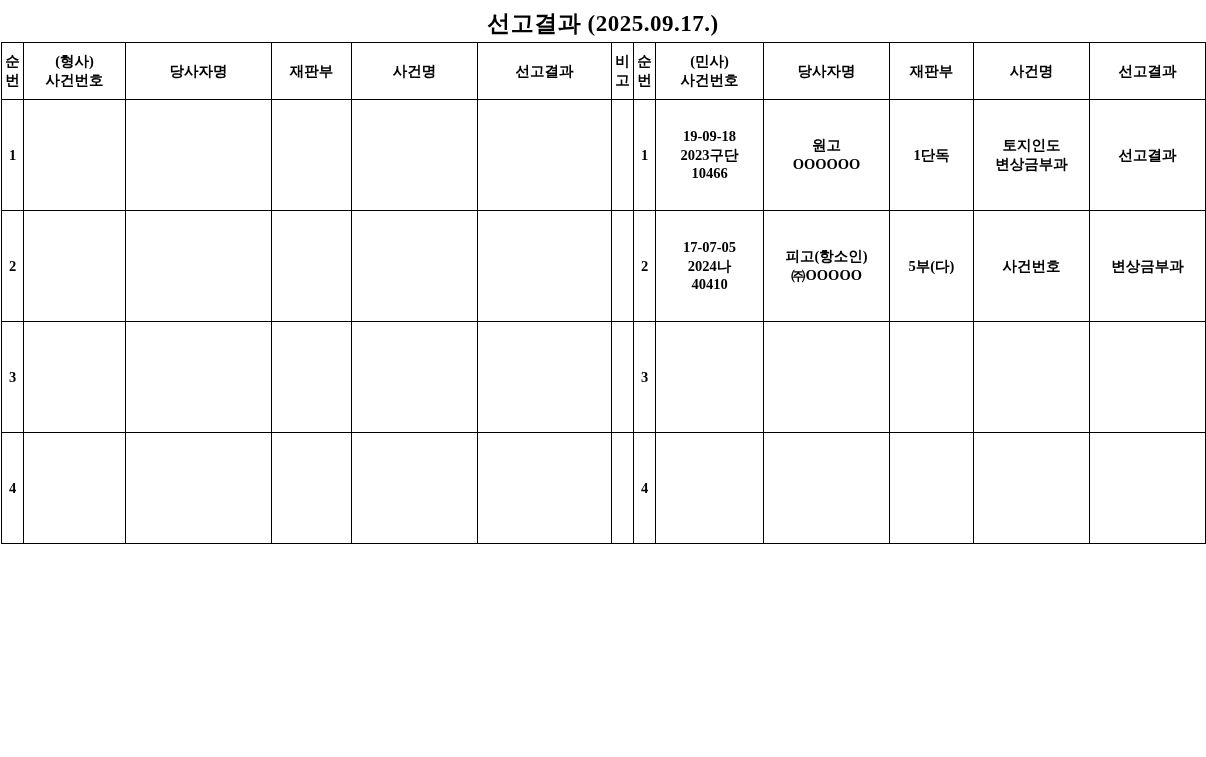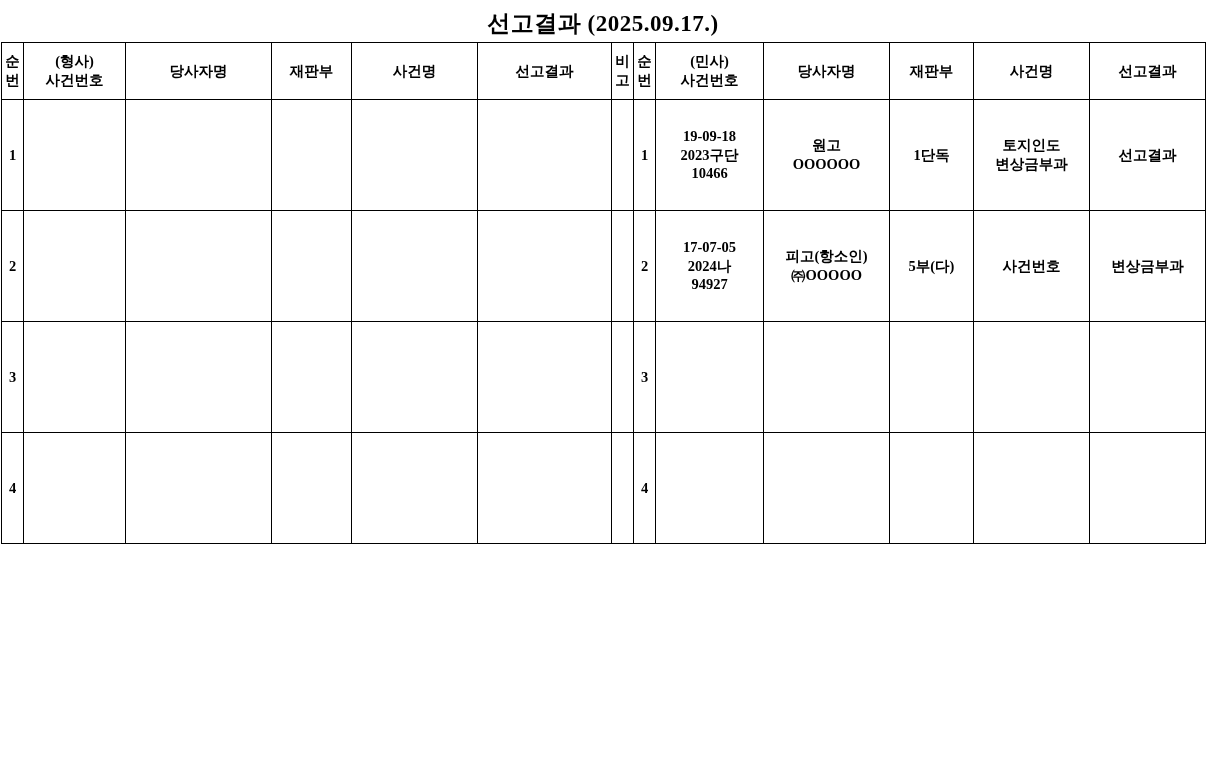--- a/index.html
+++ b/index.html
@@ -194,21 +194,21 @@
         <td></td>
         <td></td>
         <td></td>
         <td></td>
 
         <td class="num-cell seq-bottom">2</td>
         <td>
           <div class="cell-lines">
             <span>17-07-05</span>
             <span>2024나</span>
-            <span>94927</span>
+            <span>40410</span>
           </div>
         </td>
         <td>
           <div class="cell-lines">
             <span>피고(항소인)</span>
             <span>㈜OOOOO</span>
           </div>
         </td>
         <td>5부(다)</td>
         <td>

